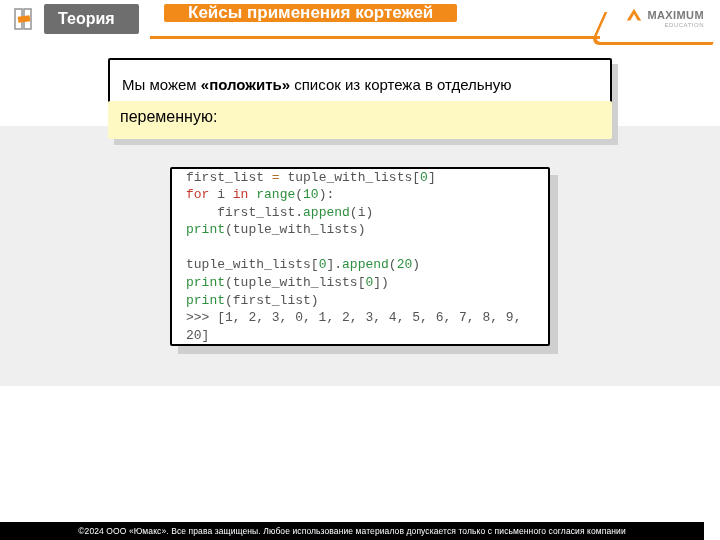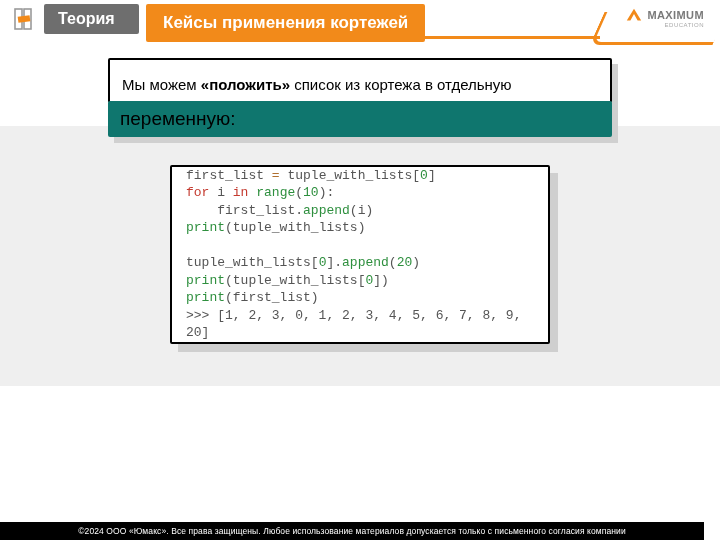--- a/index.html
+++ b/index.html
@@ -1,32 +1,32 @@
 <!DOCTYPE html>
 <html><head>
 <meta charset="utf-8">
 <style>
   * { box-sizing: border-box; margin: 0; padding: 0; }
   body { width: 720px; height: 540px; font-family: Arial, sans-serif; background: #fff; overflow: hidden; position: relative; }
   .header { position: relative; height: 40px; width: 100%; }
   .icon-block { position: absolute; left: 10px; top: 4px; width: 30px; height: 30px; display:flex; align-items:center; justify-content:center;}
   .badge { position: absolute; left: 44px; top: 4px; height: 30px; background: #6e6e6e; color: #fff; font-weight: bold; font-size: 16px; padding: 4px 24px 4px 14px; border-radius: 2px; display:flex; align-items:center;}
-  .title-bar { position: absolute; left: 146px; top: 4px; height: 38px; background: #f28a1a; color: #fff; font-weight: bold; font-size: 17px; padding: 3px 17px; border-radius: 2px; display:flex; align-items:center;}
+  .title-bar { position: absolute; left: 164px; top: 4px; height: 18px; background: #f28a1a; color: #fff; font-weight: bold; font-size: 17px; padding: 3px 24px; border-radius: 2px; display:flex; align-items:center;}
   .logo { position: absolute; right: 16px; top: 6px; display:flex; align-items:center; gap:4px;}
   .logo-mark { width:18px; height:18px; }
   .logo-text { color:#7a7a7a; font-size:11px; font-weight:bold; letter-spacing:0.4px;}
   .logo-sub { position:absolute; right:16px; top:22px; font-size:6px; color:#aaa; letter-spacing:0.5px;}
   .orange-rule { position:absolute; left:0; right:0; top:36px; height:3px; background: linear-gradient(to right, transparent 0 150px, #f28a1a 150px 600px, transparent 600px);}
   .orange-rule::after{content:"";position:absolute;right:0;top:-24px;width:120px;height:30px;border-bottom:3px solid #f28a1a;border-left:3px solid #f28a1a;border-bottom-left-radius:10px;transform:skewX(-24deg);}
 
   .main { position:absolute; top:58px; left:0; right:0;}
   .callout-wrap { margin: 0 108px 16px 108px; position:relative;}
   .callout-shadow { position:absolute; top:6px; left:6px; right:-6px; bottom:-6px; background:#d0d0d0;}
   .callout-box { position:relative; background:#fff; border:2px solid #000; border-radius:2px; padding:16px 12px 6px 12px; font-size:15px; line-height:1.25;}
-  .callout-box2 { position:relative; background:#0f766e; border-radius:2px; padding:6px 12px 6px 12px; font-size:19px; line-height:1.25; margin-top:-2px;}
+  .callout-box2 { position:relative; background:#fef9c3; border-radius:2px; padding:6px 12px 12px 12px; font-size:16px; line-height:1.25; margin-top:-2px;}
   .bold { font-weight:bold; }
 
   .grey-band { position:absolute; top:126px; left:0; right:0; height:260px; background:#efefef; z-index:-1;}
 
   .code-wrap { margin: 28px 170px 0 170px; position:relative;}
   .code-shadow { position:absolute; top:8px; left:8px; right:-8px; bottom:-8px; background:#cfcfcf;}
   .code-box { position:relative; background:#fff; border:2px solid #000; border-radius:2px; padding:0 14px; font-family: "Courier New", monospace; font-size:13px; line-height:1.35; color:#555; white-space:pre-wrap;}
   .kw-red { color:#c43a2f; }
   .kw-green { color:#2e8f3e; }
   .num { color:#2e8f3e; }

